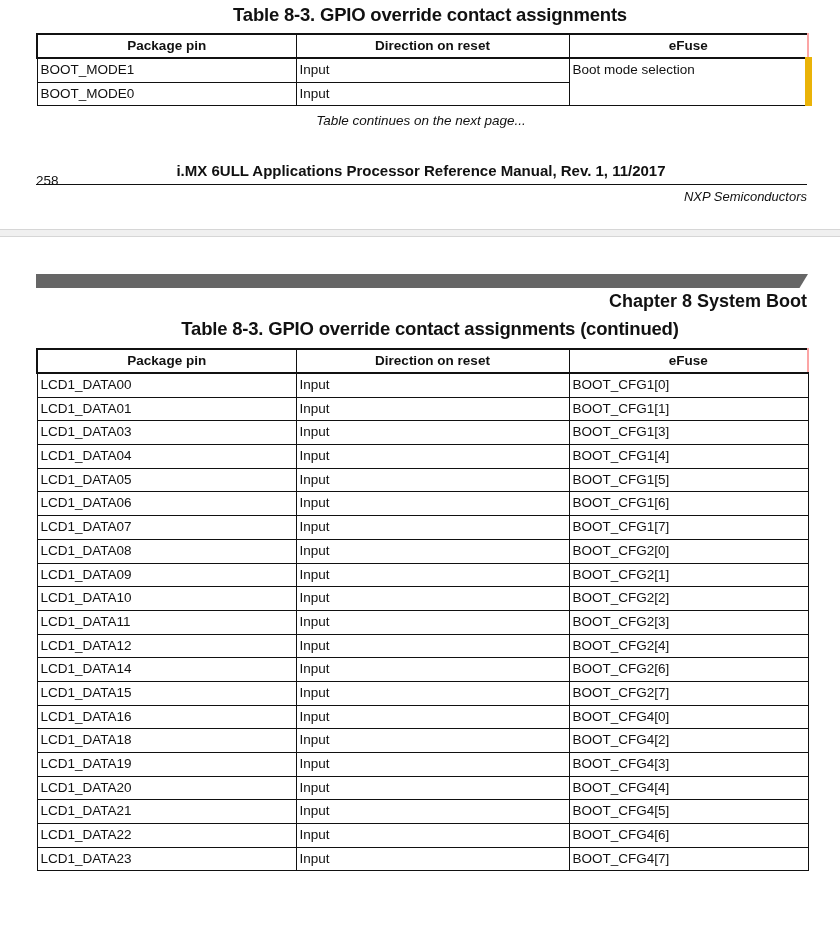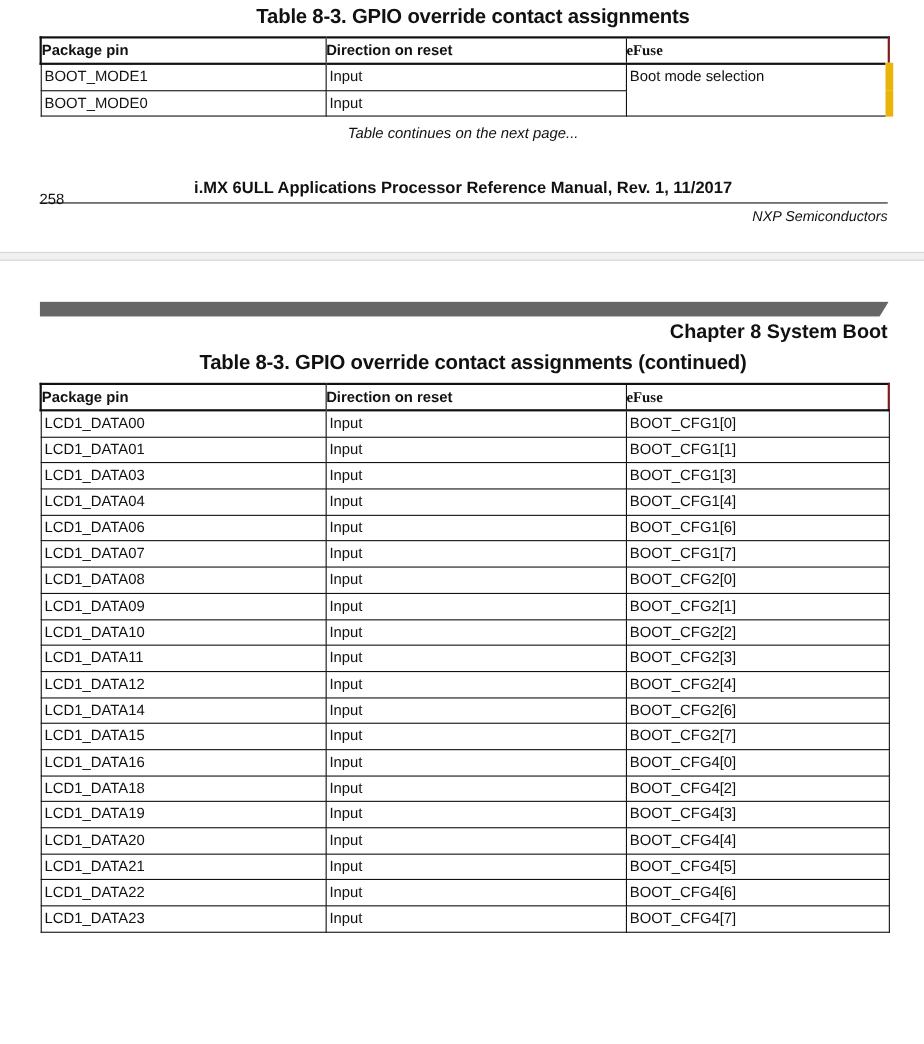--- a/index.html
+++ b/index.html
@@ -12,26 +12,26 @@
   .table-title {
     left: 0; width: 860px; text-align: center;
     font-weight: bold; font-size: 18.5px; letter-spacing: -0.2px;
   }
   table.grid {
     position: absolute; left: 36px; width: 771px;
     border-collapse: collapse; table-layout: fixed;
     font-size: 13.5px;
   }
   table.grid th {
-    font-weight: bold; font-size: 13.5px; text-align: left;
+    font-weight: bold; font-size: 13.5px; text-align: center;
     border: 1px solid #111; border-top: 2px solid #111; border-bottom: 2px solid #111;
     height: 22px; padding: 0; line-height: 22px;
   }
   table.grid th:first-child { border-left: 2px solid #111; }
-  table.grid th:last-child { border-right: 2px solid #7f1d1d; font-family: Liberation Serif, serif; }
+  table.grid th:last-child { border-right: 2px solid #fca5a5; }
   table.grid td {
     border: 1px solid #111; padding: 0 0 0 3px; vertical-align: top;
     height: 22.7px; line-height: 22px; white-space: nowrap;
   }
   .c1 { width: 259px; } .c2 { width: 273px; } .c3 { width: 239px; }
   .continues {
     top: 113px; left: 0; width: 842px; text-align: center;
     font-style: italic; font-size: 13.5px;
   }
   .manual-title {
@@ -123,20 +123,25 @@
         <td>LCD1_DATA03</td>
         <td>Input</td>
         <td>BOOT_CFG1[3]</td>
       </tr>
       <tr>
         <td>LCD1_DATA04</td>
         <td>Input</td>
         <td>BOOT_CFG1[4]</td>
       </tr>
       <tr>
+        <td>LCD1_DATA05</td>
+        <td>Input</td>
+        <td>BOOT_CFG1[5]</td>
+      </tr>
+      <tr>
         <td>LCD1_DATA06</td>
         <td>Input</td>
         <td>BOOT_CFG1[6]</td>
       </tr>
       <tr>
         <td>LCD1_DATA07</td>
         <td>Input</td>
         <td>BOOT_CFG1[7]</td>
       </tr>
       <tr>

